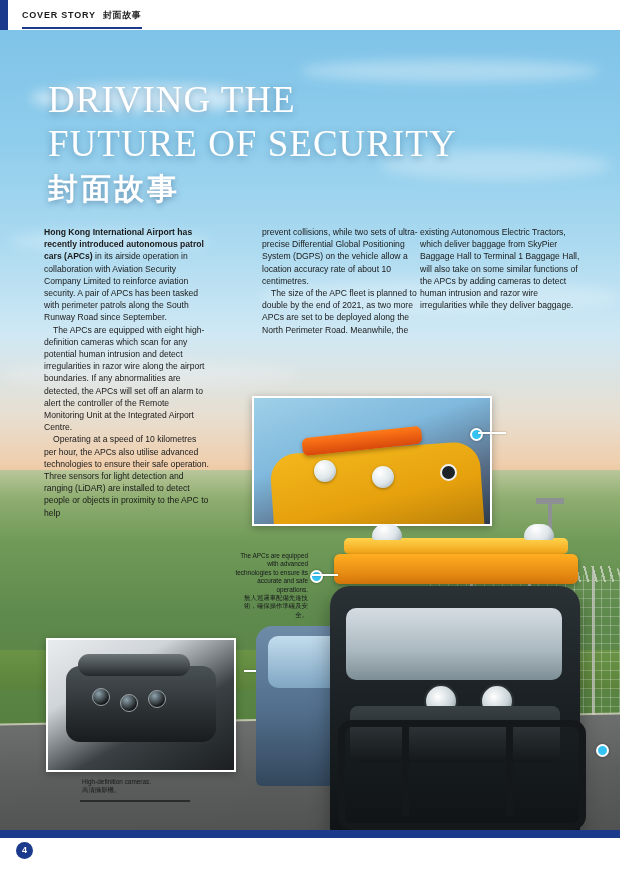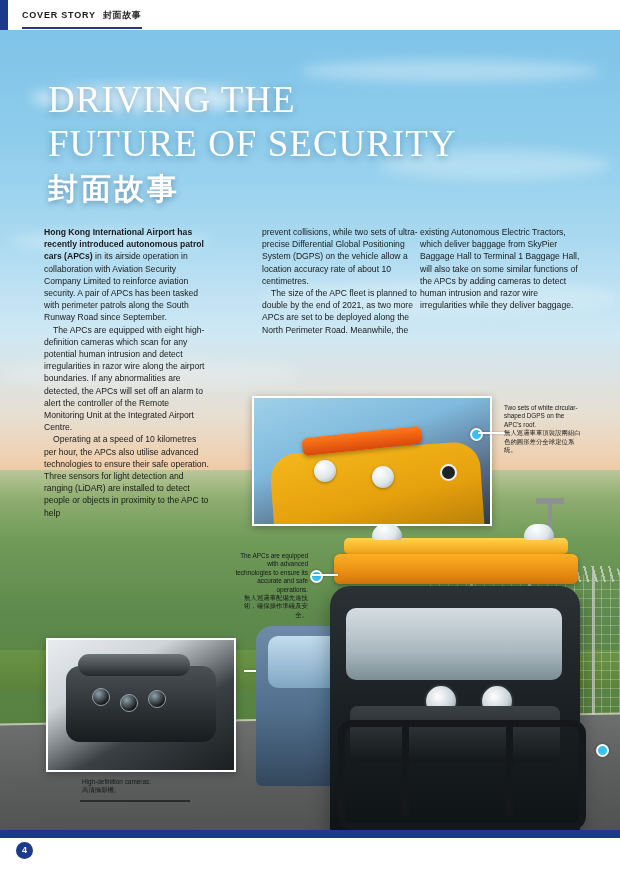--- a/index.html
+++ b/index.html
@@ -509,24 +509,20 @@
 
     <div class="photo photo-roof">
       <div class="roof-body"></div>
       <div class="roof-strip"></div>
       <div class="roof-dome rd1"></div>
       <div class="roof-dome rd2"></div>
       <div class="roof-cam rc1"></div>
     </div>
     <div class="cal-dot" style="left:470px; top:398px;"></div>
     <div class="cal-line" style="left:478px; top:402px; width:28px;"></div>
-    <div class="callout callout-roof">
-      <div>Two sets of white circular-shaped DGPS on the APC's roof.</div>
-      <div class="cn">無人巡邏車車頂裝設兩組白色的圓形差分全球定位系統。</div>
-    </div>
 
     <div class="photo photo-cam">
       <div class="cam-body"></div>
       <div class="cam-lens-bar"></div>
       <div class="cam-dot cdt1"></div>
       <div class="cam-dot cdt2"></div>
       <div class="cam-dot cdt3"></div>
     </div>
     <div class="cal-dot" style="left:290px; top:636px;"></div>
     <div class="cal-line" style="left:244px; top:640px; width:48px;"></div>

